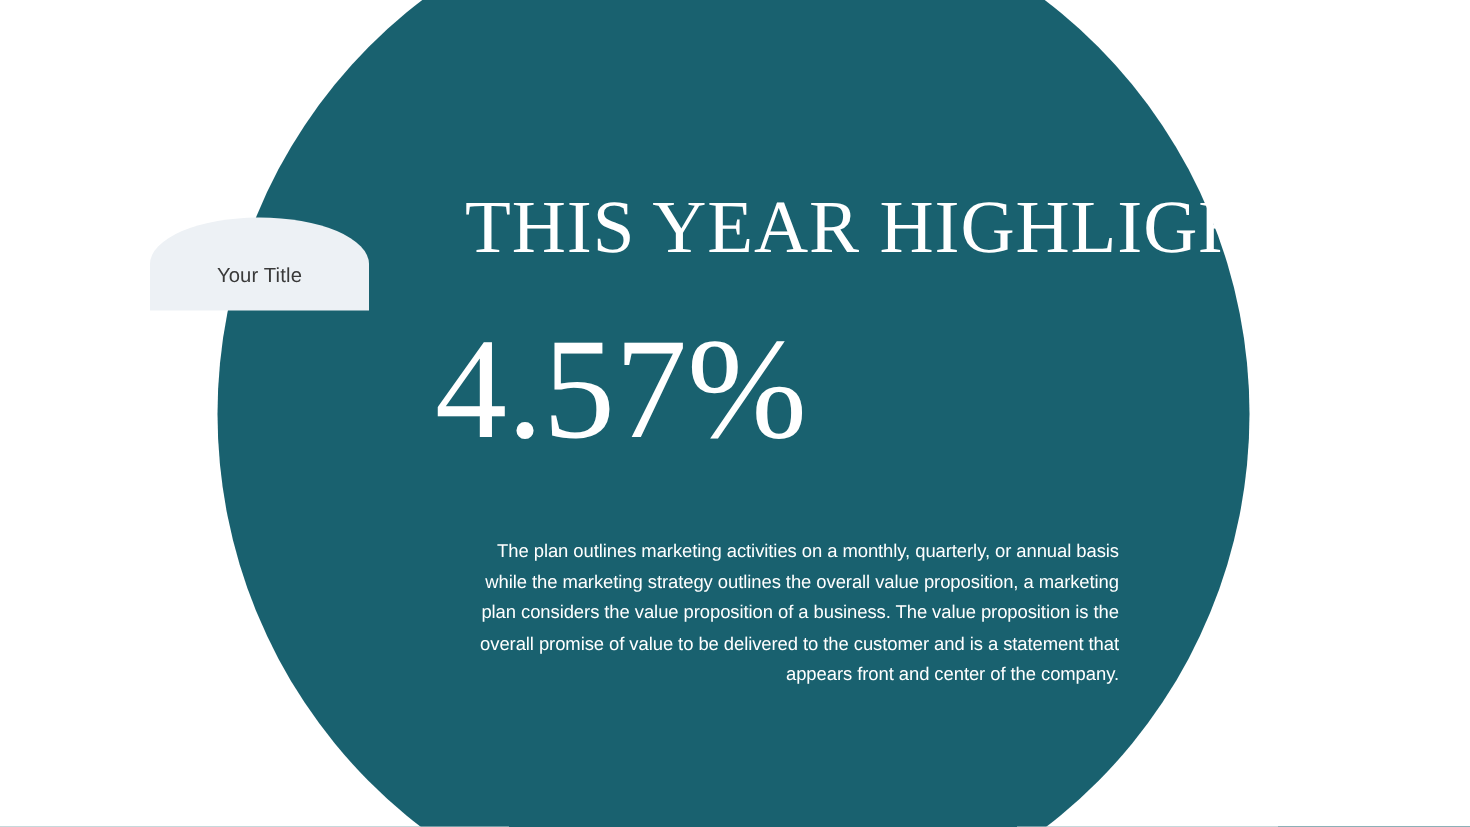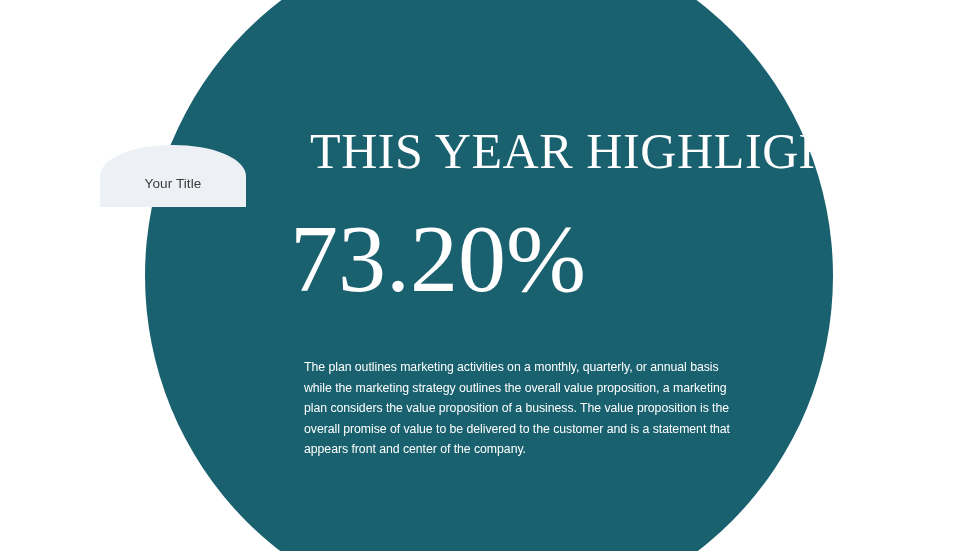--- a/index.html
+++ b/index.html
@@ -13,20 +13,21 @@
     background: #ffffff;
     font-family: "Liberation Sans", sans-serif;
     overflow: hidden;
   }
   .slide {
     position: relative;
     width: 852px;
     height: 551px;
     background: #ffffff;
     overflow: hidden;
+    text-align: right;
   }
 
   
   .circle-shape {
     position: absolute;
     left: 145px;
     top: -70px;
     width: 688px;
     height: 692px;
     border-radius: 50%;
@@ -116,21 +117,21 @@
   <div class="circle-shape"></div>
 
   <div class="badge">
     <span class="badge-label">Your Title</span>
   </div>
 
   <div class="content">
 
     <div class="headline">THIS YEAR HIGHLIGHT</div>
 
-    <div class="big-number">73.20%</div>
+    <div class="big-number">4.57%</div>
 
     <div class="body-text">
       <p>The plan outlines marketing activities on a monthly, quarterly, or annual basis while the marketing strategy outlines the overall value proposition, a marketing plan considers the value proposition of a business. The value proposition is the overall promise of value to be delivered to the customer and is a statement that appears front and center of the company.</p>
     </div>
 
   </div>
 
 </div>
 
 </body></html>

